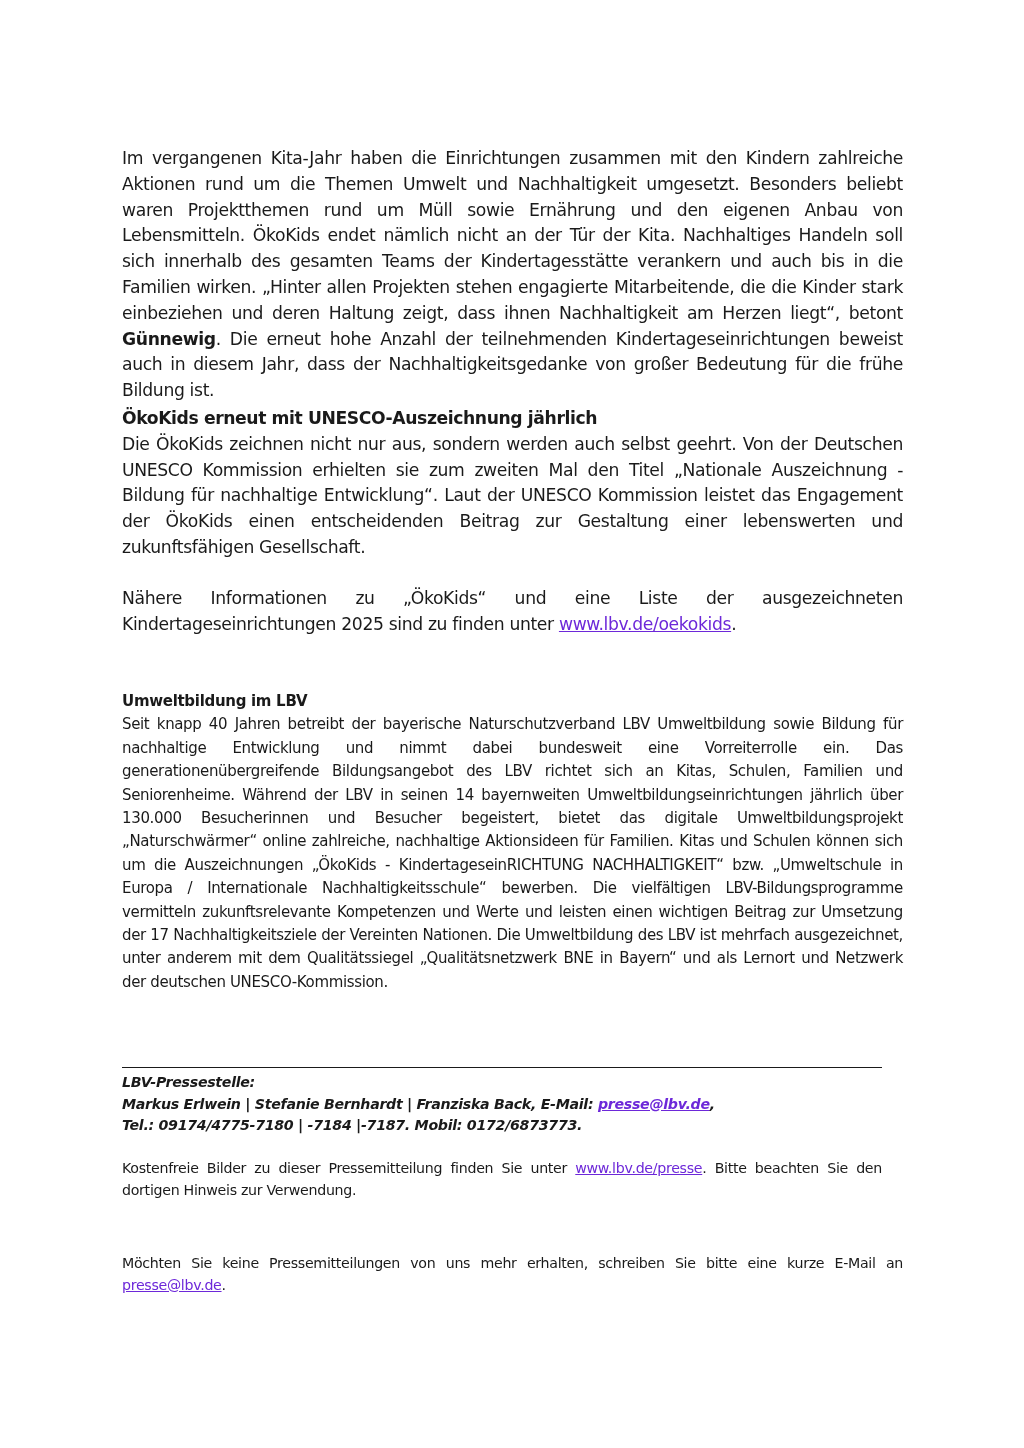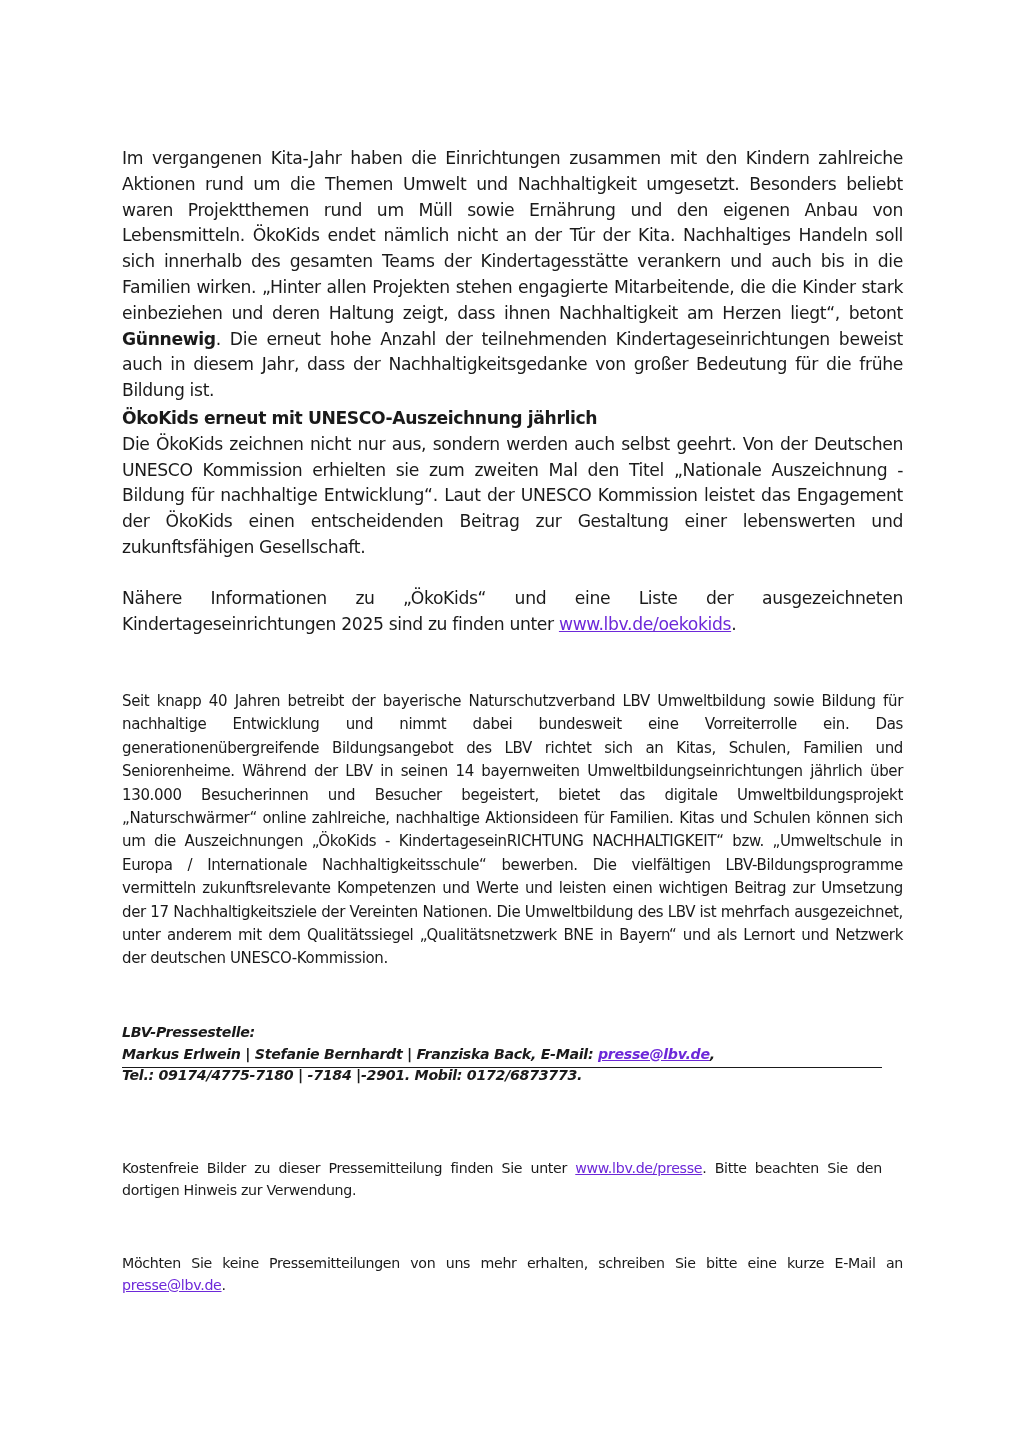--- a/index.html
+++ b/index.html
@@ -9,21 +9,21 @@
   .big p { margin: 0; }
   .big .lastline { text-align-last: left; }
   .h2 { font-weight: bold; font-size: 17.2px; line-height: 25.8px; letter-spacing: -0.4px; margin: 0; }
   .sec1 { position: absolute; top: 0; margin-top: 24px; }
   .sec2 { position: absolute; top: 284px; }
   .sec3 { position: absolute; top: 464px; }
   .small { font-size: 15px; line-height: 23.4px; text-align: justify; letter-spacing: -0.35px; }
   .sec4 { position: absolute; top: 568px; }
   .h3 { font-weight: bold; font-size: 15px; line-height: 23.4px; letter-spacing: -0.3px; margin: 0; }
   .rule { position: absolute; top: 945px; left: 0; width: 760px; height: 0; border-top: 1.4px solid #1a1a1a; }
-  .contact { position: absolute; top: 900px; font-size: 14.2px; line-height: 21.5px; font-weight: bold; font-style: italic; letter-spacing: -0.3px; }
+  .contact { position: absolute; top: 950px; font-size: 14.2px; line-height: 21.5px; font-weight: bold; font-style: italic; letter-spacing: -0.3px; }
   .contact div { white-space: nowrap; }
   .tiny { font-size: 14.2px; line-height: 22px; letter-spacing: -0.3px; text-align: justify; }
   .sec5 { position: absolute; top: 1035px; width: 760px; }
   .sec6 { position: absolute; top: 1130px; width: 781px; }
   a { color: #6d28d9; text-decoration: underline; }
   b { font-weight: bold; }
 </style>
 </head>
 <body>
 
@@ -36,29 +36,30 @@
   <div class="sec2 big">
     <h2 class="h2">ÖkoKids erneut mit UNESCO-Auszeichnung jährlich</h2>
     <p class="lastline">Die ÖkoKids zeichnen nicht nur aus, sondern werden auch selbst geehrt. Von der Deutschen UNESCO Kommission erhielten sie zum zweiten Mal den Titel „Nationale Auszeichnung - Bildung für nachhaltige Entwicklung“. Laut der UNESCO Kommission leistet das Engagement der ÖkoKids einen entscheidenden Beitrag zur Gestaltung einer lebenswerten und zukunftsfähigen Gesellschaft.</p>
   </div>
 
   <div class="sec3 big">
     <p class="lastline"><span>Nähere Informationen zu „ÖkoKids“ und eine Liste der ausgezeichneten Kindertageseinrichtungen 2025 sind zu finden unter </span><a>www.lbv.de/oekokids</a><span>.</span></p>
   </div>
 
   <div class="sec4 small">
+    <h3 class="h3">Umweltbildung im LBV</h3>
     <p style="margin:0" class="lastline">Seit knapp 40 Jahren betreibt der bayerische Naturschutzverband LBV Umweltbildung sowie Bildung für nachhaltige Entwicklung und nimmt dabei bundesweit eine Vorreiterrolle ein. Das generationenübergreifende Bildungsangebot des LBV richtet sich an Kitas, Schulen, Familien und Seniorenheime. Während der LBV in seinen 14 bayernweiten Umweltbildungseinrichtungen jährlich über 130.000 Besucherinnen und Besucher begeistert, bietet das digitale Umweltbildungsprojekt „Naturschwärmer“ online zahlreiche, nachhaltige Aktionsideen für Familien. Kitas und Schulen können sich um die Auszeichnungen „ÖkoKids - KindertageseinRICHTUNG NACHHALTIGKEIT“ bzw. „Umweltschule in Europa / Internationale Nachhaltigkeitsschule“ bewerben. Die vielfältigen LBV-Bildungsprogramme vermitteln zukunftsrelevante Kompetenzen und Werte und leisten einen wichtigen Beitrag zur Umsetzung der 17 Nachhaltigkeitsziele der Vereinten Nationen. Die Umweltbildung des LBV ist mehrfach ausgezeichnet, unter anderem mit dem Qualitätssiegel „Qualitätsnetzwerk BNE in Bayern“ und als Lernort und Netzwerk der deutschen UNESCO-Kommission.</p>
   </div>
 
   <div class="rule"></div>
 
   <div class="contact">
     <div>LBV-Pressestelle:</div>
     <div><span>Markus Erlwein | Stefanie Bernhardt | Franziska Back, E-Mail: </span><a>presse@lbv.de</a><span>,</span></div>
-    <div>Tel.: 09174/4775-7180 | -7184 |-2901. Mobil: 0172/6873773.</div>
+    <div>Tel.: 09174/4775-7180 | -7184 |-7187. Mobil: 0172/6873773.</div>
   </div>
 
   <div class="sec5 tiny">
     <span>Kostenfreie Bilder zu dieser Pressemitteilung finden Sie unter </span><a>www.lbv.de/presse</a><span>. Bitte beachten Sie den dortigen Hinweis zur Verwendung.</span>
   </div>
 
   <div class="sec6 tiny">
     <span>Möchten Sie keine Pressemitteilungen von uns mehr erhalten, schreiben Sie bitte eine kurze E-Mail an </span><a>presse@lbv.de</a><span>.</span>
   </div>
 

